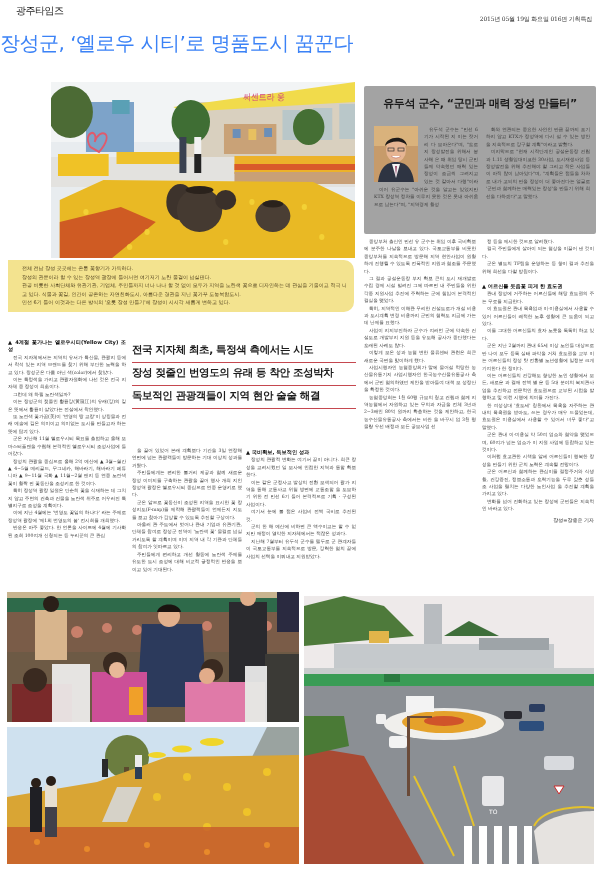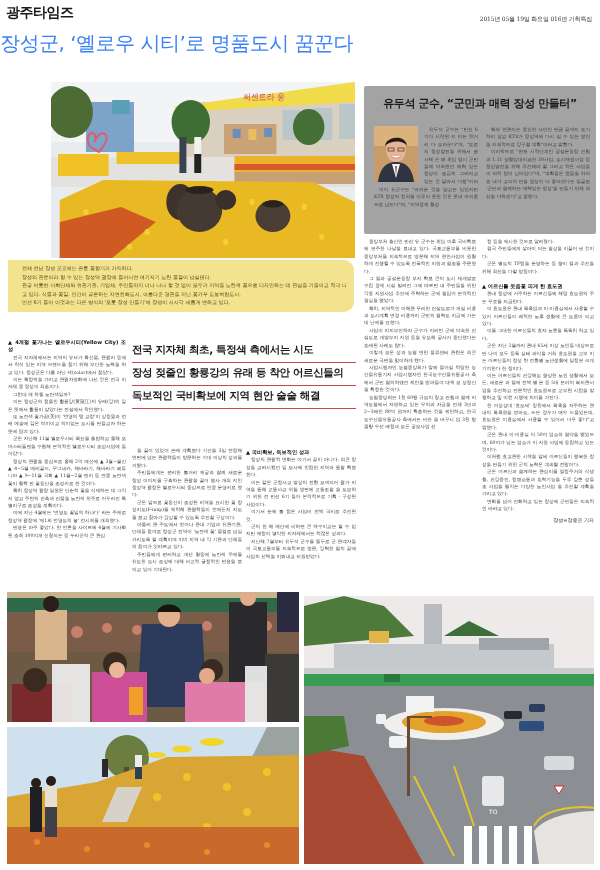--- a/index.html
+++ b/index.html
@@ -1,19 +1,19 @@
 <!DOCTYPE html>
 <html><head>
 <meta charset="utf-8">
 <style>
   * { box-sizing: border-box; margin: 0; padding: 0; }
   html, body { width: 600px; height: 870px; background: #ffffff; overflow: hidden; }
   body { position: relative; font-family: "DejaVu Sans", sans-serif; color: #222; }
 
-  .masthead { position: absolute; left: 6px; top: 4px; font-size: 14px; font-weight: bold; color: #1a1a1a; letter-spacing: -0.5px; }
+  .masthead { position: absolute; left: 16px; top: 4px; font-size: 10px; font-weight: normal; color: #1a1a1a; letter-spacing: -0.5px; }
   .dateline { position: absolute; right: 8px; top: 15px; font-family: "DejaVu Serif", serif; font-size: 6px; color: #333; letter-spacing: -0.2px; }
   .headline { position: absolute; left: 0; top: 30px; width: 600px; text-align: left; font-family: "DejaVu Sans", sans-serif; font-size: 20px; font-weight: normal; color: #3b82f6; letter-spacing: -0.5px; }
 
   .photo { position: absolute; overflow: hidden; }
   .photo svg { display: block; width: 100%; height: 100%; }
 
   .caption-box { position: absolute; left: 8px; top: 260px; width: 346px; height: 52px; background: #f3e38f; border-radius: 0 10px 10px 0; padding: 4px 8px 4px 14px; }
   .caption-box p { font-size: 5px; line-height: 8.5px; color: #4a3b1a; white-space: nowrap; overflow: hidden; }
 
   .interview-box { position: absolute; left: 364px; top: 86px; width: 232px; height: 148px; background: #a3a3a3; border-radius: 2px; }
@@ -128,22 +128,22 @@
     <p>이어 유군수는 "아쉬운 것을 알고는 있었지만 KTX 장성역 정차를 이루지 못한 것은 못내 아쉬움으로 남는다"며, "지역경제 활성</p>
   </div>
   <div class="col-text" style="left:122px; top:40px; width:104px; height:104px;">
     <p>화와 연관되는 중요한 사안인 만큼 끝까지 포기하지 않고 KTX가 장성역에 다시 설 수 있는 방안을 지속적으로 강구할 계획"이라고 밝혔다.</p>
     <p>미지막으로 "현재 시작단계인 공설운동장 건립과 1.11 생활임대이코한 30사업, 도시재생사업 등 장성발전을 위해 추진해야 할 그리고 작은 사업들이 아직 많이 남아있다"며, "계획들은 점들을 차차로 내가 고되의 만을 장성이 더 좋아진다는 얼굴로 '군민과 함께하는 매력있는 장성'을 만들기 위해 최선을 다하겠다"고 말했다.</p>
   </div>
 </div>
 
 <div class="decks">
   <div class="deck">전국 지자체 최초, 특정색 측에서는 시도</div>
-  <div class="deck">장성 젖줄인 황룡강의 유래 등 착안 어르신들의</div>
-  <div class="deck">독보적인 국비확보에 지역 현안 술술 해결</div>
+  <div class="deck">장성 젖줄인 번영도의 유래 등 착안 조성박차</div>
+  <div class="deck">독보적인 관광객들이 지역 현안 술술 해결</div>
 </div>
 
 <div class="col-text" style="left:8px; top:337px; width:118px; height:248px;">
   <p class="subhead-small">▲ 4계절 꽃가나는 옐로우시티(Yellow City) 조성</p>
   <p>전국 지자체에서는 지역의 유서가 특산물, 관광지 등에서 착석 있는 지역 브랜드를 찾기 위해 부단한 노력을 하고 있다. 장성군은 다름 아닌 색(color)에서 찾았다.</p>
   <p>이는 특정색을 가지고 관광자원화에 나선 것은 전국 지자체 중 장성이 최초이다.</p>
   <p>그런데 왜 하필 노란색일까?</p>
   <p>이는 장성군의 젖줄인 황룡강(黃龍江)의 유래(강)의 깊은 뜻에서 황룡이 살았다는 전설에서 착안했다.</p>
   <p>또 노란색 꽃가꿈(美)이 '번영의 땅 고장'이 상징물과 전래 예술에 깊은 의미이고 의미없는 도시를 만들고자 하는 뜻에 담겨 있다.</p>
   <p>군은 지난해 11월 옐로우시티 목표를 출범하고 올해 또 마스터플랜을 수립해 본격적인 옐로우시티 조성사업에 들어갔다.</p>

